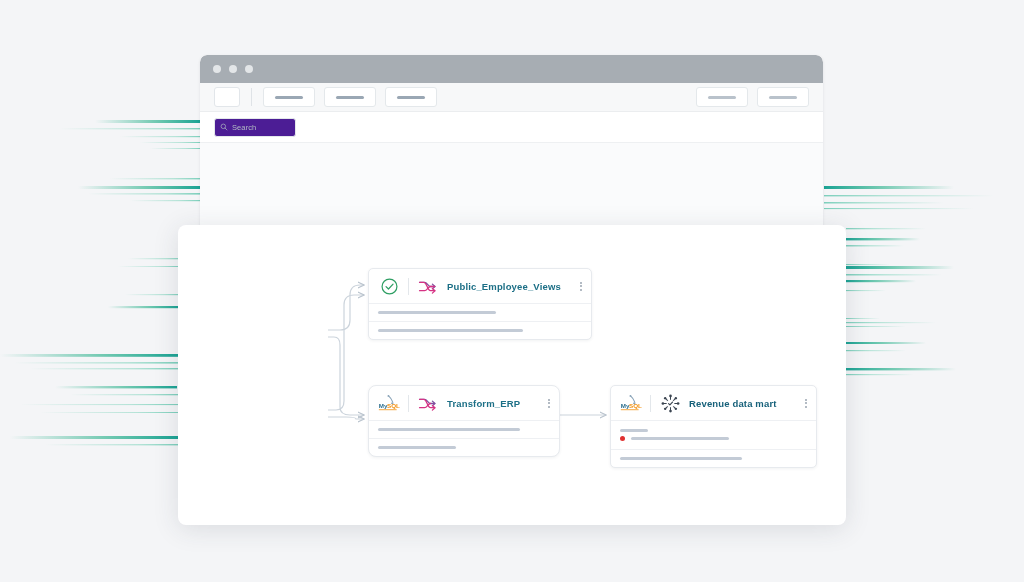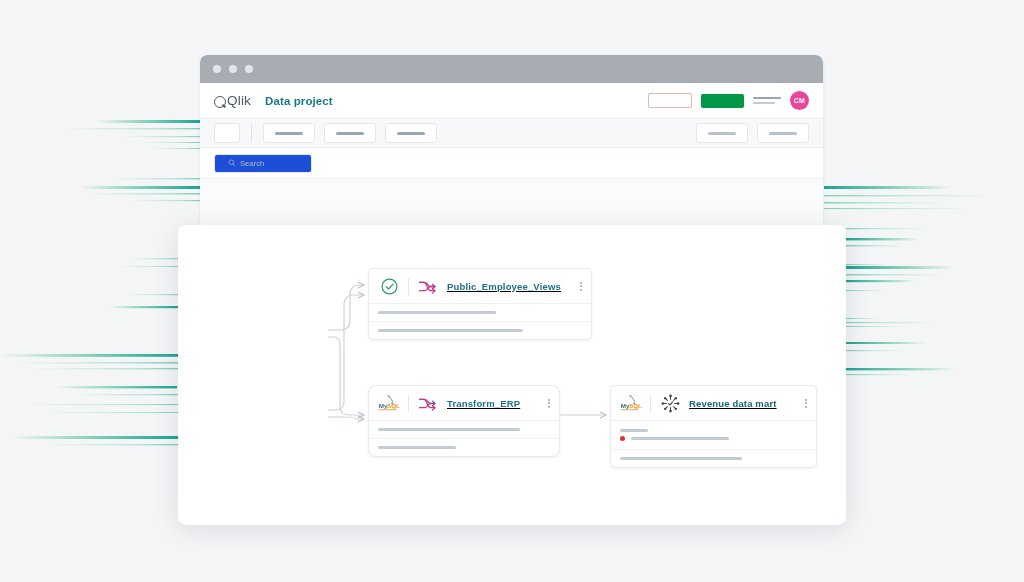--- a/index.html
+++ b/index.html
@@ -72,42 +72,42 @@
   }
   .tool-pill i{display:block;width:28px;height:3px;border-radius:2px;background:#9aa7b4;}
   .toolbar-right{margin-left:auto;display:flex;gap:9px;}
   .toolbar-right .tool-pill i{background:#b9c2cb;}
 
   .searchbar{
     height:30px;background:#fff;display:flex;align-items:center;padding:0 14px;
     border-bottom:1px solid #eef0f2;
   }
   .search-field{
-    width:70px;height:17px;border:1px solid #e4e8eb;border-radius:3px;background:#1d4ed8;
-    display:flex;align-items:center;gap:4px;padding:0 13px;
+    width:70px;height:17px;border:1px solid #e4e8eb;border-radius:3px;background:#4c1d95;
+    display:flex;align-items:center;gap:4px;padding:0 5px;
   }
   .search-icon{width:8px;height:8px;flex:none;}
   .search-ph{font-size:7.5px;color:#b3bcc4;letter-spacing:.1px;}
   .canvas-blank{height:100px;background:#fafbfc;}
 
   
   .flow-panel{
     position:absolute;left:178px;top:225px;width:668px;height:300px;
     background:#fff;border-radius:8px;z-index:4;
     box-shadow:0 4px 26px rgba(45,55,70,.13);
   }
   #flow-svg{position:absolute;left:0;top:0;width:668px;height:300px;}
 
   
   .node{
     position:absolute;background:#fff;border:1px solid #e7eaee;border-radius:5px;
     box-shadow:0 1px 3px rgba(60,70,85,.07);
   }
   .node-head{
-    display:flex;align-items:center;height:34px;padding:0 9px;gap:8px;text-decoration:underline;
+    display:flex;align-items:center;height:34px;padding:0 9px;gap:8px;
   }
   .node-title{font-size:9.5px;color:#1c6f86;font-weight:600;letter-spacing:.15px;white-space:nowrap;}
   .node-title.dark{color:#17617a;}
   .kebab{margin-left:auto;display:flex;flex-direction:column;gap:1.5px;padding-left:6px;}
   .kebab span{width:2px;height:2px;border-radius:50%;background:#9aa5b1;display:block;}
   .vdiv{width:1px;height:17px;background:#e3e7eb;}
   .node-row{
     border-top:1px solid #eef0f3;height:17px;display:flex;align-items:center;padding:0 9px;gap:5px;
   }
   .bar{height:3px;border-radius:2px;background:#c3cbd6;display:block;}
@@ -196,37 +196,20 @@
 </svg>
 
 <div class="browser-window">
 
   <div class="titlebar">
     <span class="dot"></span>
     <span class="dot"></span>
     <span class="dot"></span>
   </div>
 
-  <div class="appbar">
-    <span class="qlik-logo">
-      <span class="qlik-o"></span>
-        <span>Qlik</span>
-    </span>
-    <span class="project-title">Data project</span>
-
-    <span class="appbar-right">
-      <span class="ghost-btn"></span>
-      <span class="green-btn"></span>
-      <span class="lines-stack">
-          <i></i>
-          <i></i>
-        </span>
-      <span class="avatar">CM</span>
-    </span>
-  </div>
 
   <div class="toolbar">
     <span class="tool-square"></span>
     <span class="tool-div"></span>
     <span class="tool-pill">
         <i></i>
       </span>
     <span class="tool-pill">
         <i></i>
       </span>

